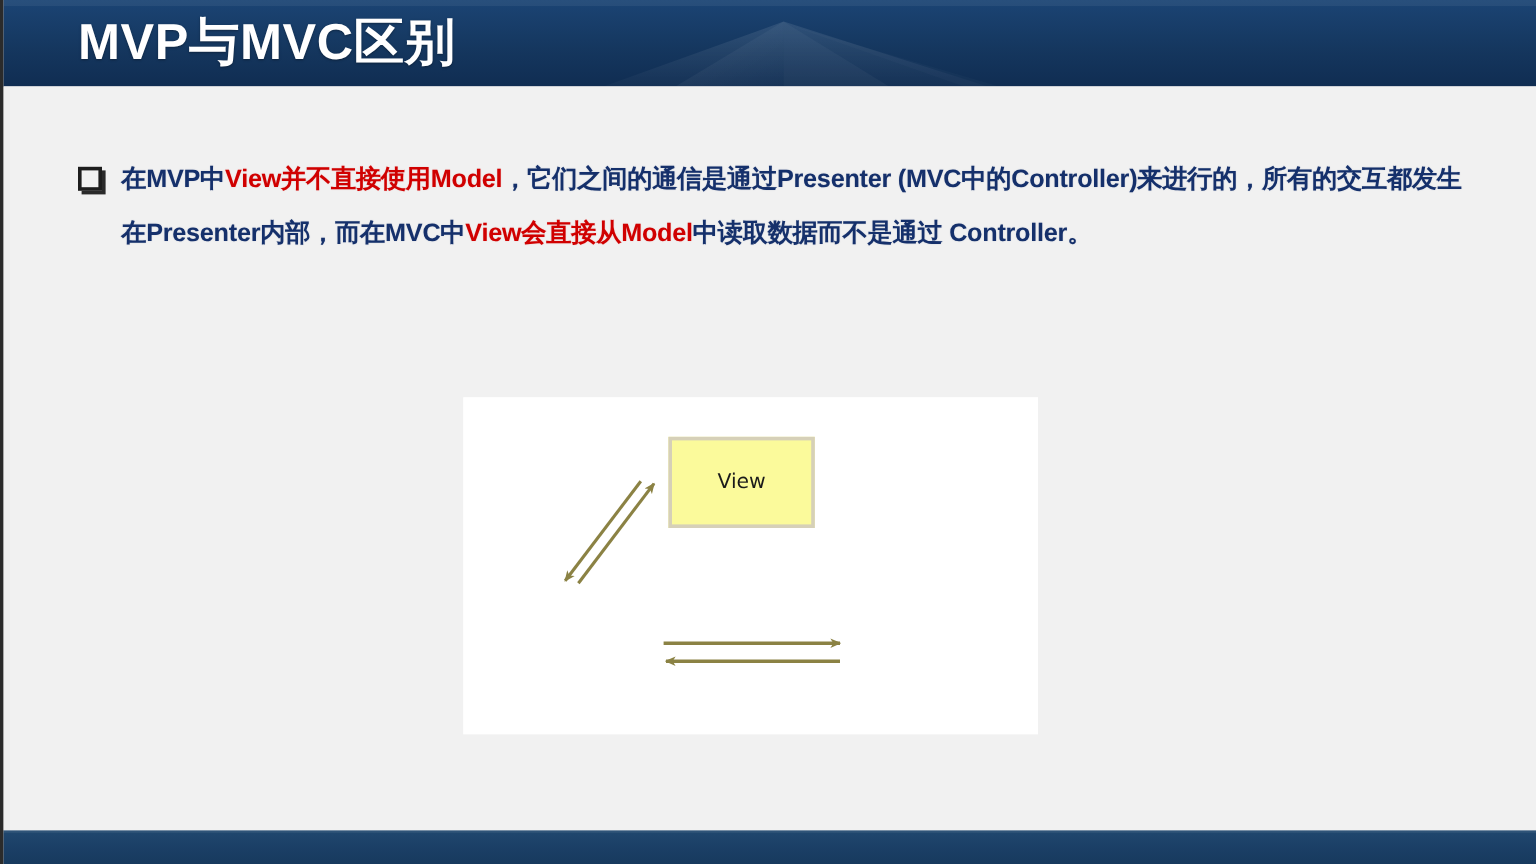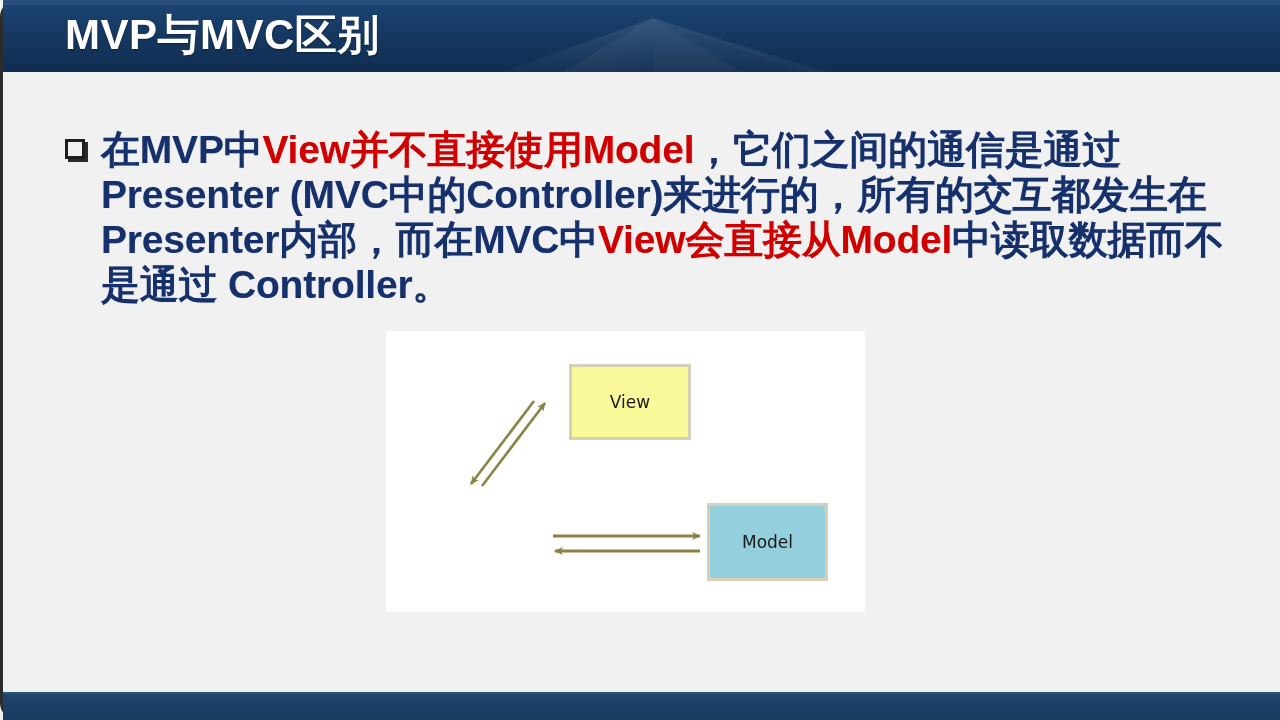--- a/index.html
+++ b/index.html
@@ -14,21 +14,20 @@
     font-family: "Liberation Sans", "DejaVu Sans", sans-serif;
   }
 
   .slide {
     position: relative;
     width: 1280px;
     height: 720px;
     background: #f1f1f1;
     box-sizing: border-box;
     border-left: 3px solid #2b2b2b;
-    border-radius: 17px;
   }
 
   
   .header {
     position: absolute;
     left: 0;
     top: 0;
     width: 1280px;
     height: 72px;
     background: linear-gradient(180deg, #1b4474 0%, #15375f 55%, #102d52 100%);
@@ -84,21 +83,21 @@
     top: 12px;
     width: 20px;
     height: 20px;
     border: 3px solid #1d1d1d;
     background: #f1f1f1;
     box-shadow: 3px 3px 0 0 #2a2a2a;
     box-sizing: border-box;
   }
   .para {
     margin-left: 36px;
-    font-size: 39px;
+    font-size: 21px;
     font-weight: bold;
     line-height: 45px;
     color: #15306b;
     letter-spacing: -0.2px;
     text-shadow: 0 0 1px rgba(21,48,107,0.25);
   }
   .para .hl {
     color: #d00000;
     text-shadow: 0 0 1px rgba(208,0,0,0.25);
   }
@@ -125,21 +124,21 @@
     border: 3px solid #d6d0b8;
     display: flex;
     align-items: center;
     justify-content: center;
     font-family: "DejaVu Sans", "Liberation Sans", sans-serif;
     font-size: 17px;
     color: #1a1a1a;
     font-weight: normal;
   }
   .node-view {
-    left: 183px;
+    left: 171px;
     top: 33px;
     width: 122px;
     height: 76px;
     background: #fbfa9b;
   }
   .node-presenter {
     left: 36px;
     top: 172px;
     width: 122px;
     height: 78px;
@@ -240,23 +239,20 @@
           <line x1="148" y1="70" x2="85" y2="153" stroke="#8b8244" stroke-width="2.6" marker-end="url(#ahD2)"></line>
 
           <line x1="167" y1="205" x2="314" y2="205" stroke="#8b8244" stroke-width="3" marker-end="url(#ahR)"></line>
 
           <line x1="314" y1="220" x2="169" y2="220" stroke="#8b8244" stroke-width="3" marker-end="url(#ahL)"></line>
         </svg>
 
         <div class="node node-view">
           <span>View</span>
         </div>
-        <div class="node node-model">
-          <span>Model</span>
-        </div>
 
       </div>
     </div>
 
   </div>
 
   <div class="footer">
     <div class="footer-sheen"></div>
   </div>
 

